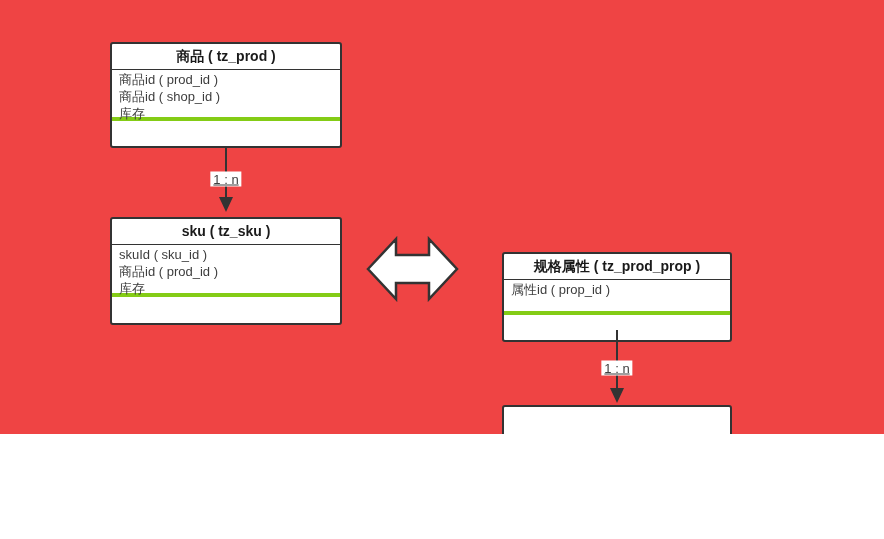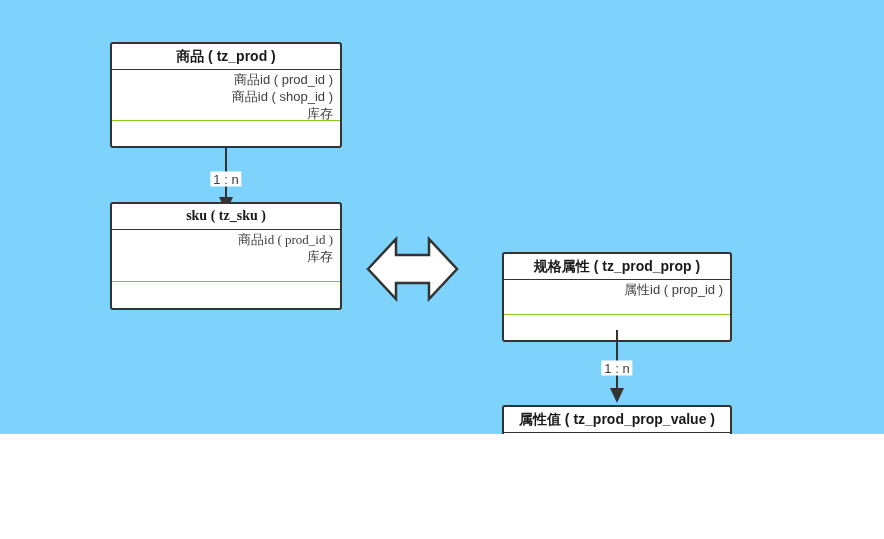--- a/index.html
+++ b/index.html
@@ -5,21 +5,21 @@
   html, body {
     margin: 0;
     padding: 0;
     background: #ffffff;
     font-family: "Liberation Sans", "DejaVu Sans", sans-serif;
   }
   .canvas {
     position: relative;
     width: 884px;
     height: 434px;
-    background: #7dd3fc;
+    background: #ef4444;
     overflow: hidden;
   }
   .entity {
     position: absolute;
     box-sizing: border-box;
     border: 2px solid #333333;
     border-radius: 3px;
     background: #ffffff;
     display: flex;
     flex-direction: column;
@@ -31,25 +31,24 @@
     border-bottom: 1px solid #333333;
     text-align: center;
     font-weight: bold;
     font-size: 14px;
     color: #1a1a1a;
     white-space: nowrap;
     overflow: hidden;
   }
   .entity-fields {
     box-sizing: border-box;
-    border-bottom: 1px solid #84cc16;
+    border-bottom: 4px solid #84cc16;
     padding: 1px 7px 0 7px;
     font-size: 13px;
     color: #3d3d3d;
-    text-align: right;
   }
   .field-row {
     height: 17px;
     line-height: 17px;
     white-space: nowrap;
     overflow: hidden;
   }
   .entity-empty {
     flex: 1;
   }
@@ -67,20 +66,21 @@
     border-top: 15px solid #333333;
   }
   .rel-label {
     position: absolute;
     transform: translate(-50%, -50%);
     background: #ffffff;
     padding: 0 3px;
     font-size: 13px;
     color: #404040;
     white-space: nowrap;
+    text-decoration: underline;
   }
   .double-arrow {
     position: absolute;
   }
 </style>
 </head>
 <body>
 
 <div class="canvas">
 
@@ -91,23 +91,24 @@
       <div class="field-row">商品id ( shop_id )</div>
       <div class="field-row">库存</div>
     </div>
     <div class="entity-empty"></div>
   </div>
 
   <div class="rel-line" style="left:225px; top:148px; height:50px;"></div>
   <div class="rel-arrowhead" style="left:219px; top:197px;"></div>
   <div class="rel-label" style="left:226px; top:179px;">1 : n</div>
 
-  <div class="entity" style="left:110px; top:202px; width:232px; height:108px;font-family:Liberation Serif, serif;">
+  <div class="entity" style="left:110px; top:217px; width:232px; height:108px;">
     <div class="entity-title">sku ( tz_sku )</div>
     <div class="entity-fields" style="height:52px;">
+      <div class="field-row">skuId ( sku_id )</div>
       <div class="field-row">商品id ( prod_id )</div>
       <div class="field-row">库存</div>
     </div>
     <div class="entity-empty"></div>
   </div>
 
   <svg class="double-arrow" style="left:366px; top:236px;" width="93" height="66" viewBox="0 0 93 66">
     <polygon points="2,33 30,3 30,19 63,19 63,3 91,33 63,63 63,47 30,47 30,63" fill="#ffffff" stroke="#333333" stroke-width="2.5" stroke-linejoin="miter"></polygon>
   </svg>
 
@@ -117,17 +118,16 @@
       <div class="field-row">属性id ( prop_id )</div>
     </div>
     <div class="entity-empty"></div>
   </div>
 
   <div class="rel-line" style="left:616px; top:330px; height:59px;"></div>
   <div class="rel-arrowhead" style="left:610px; top:388px;"></div>
   <div class="rel-label" style="left:617px; top:368px;">1 : n</div>
 
   <div class="entity" style="left:502px; top:405px; width:230px; height:110px;">
-    <div class="entity-title">属性值 ( tz_prod_prop_value )</div>
     <div class="entity-empty"></div>
   </div>
 
 </div>
 
 </body></html>

